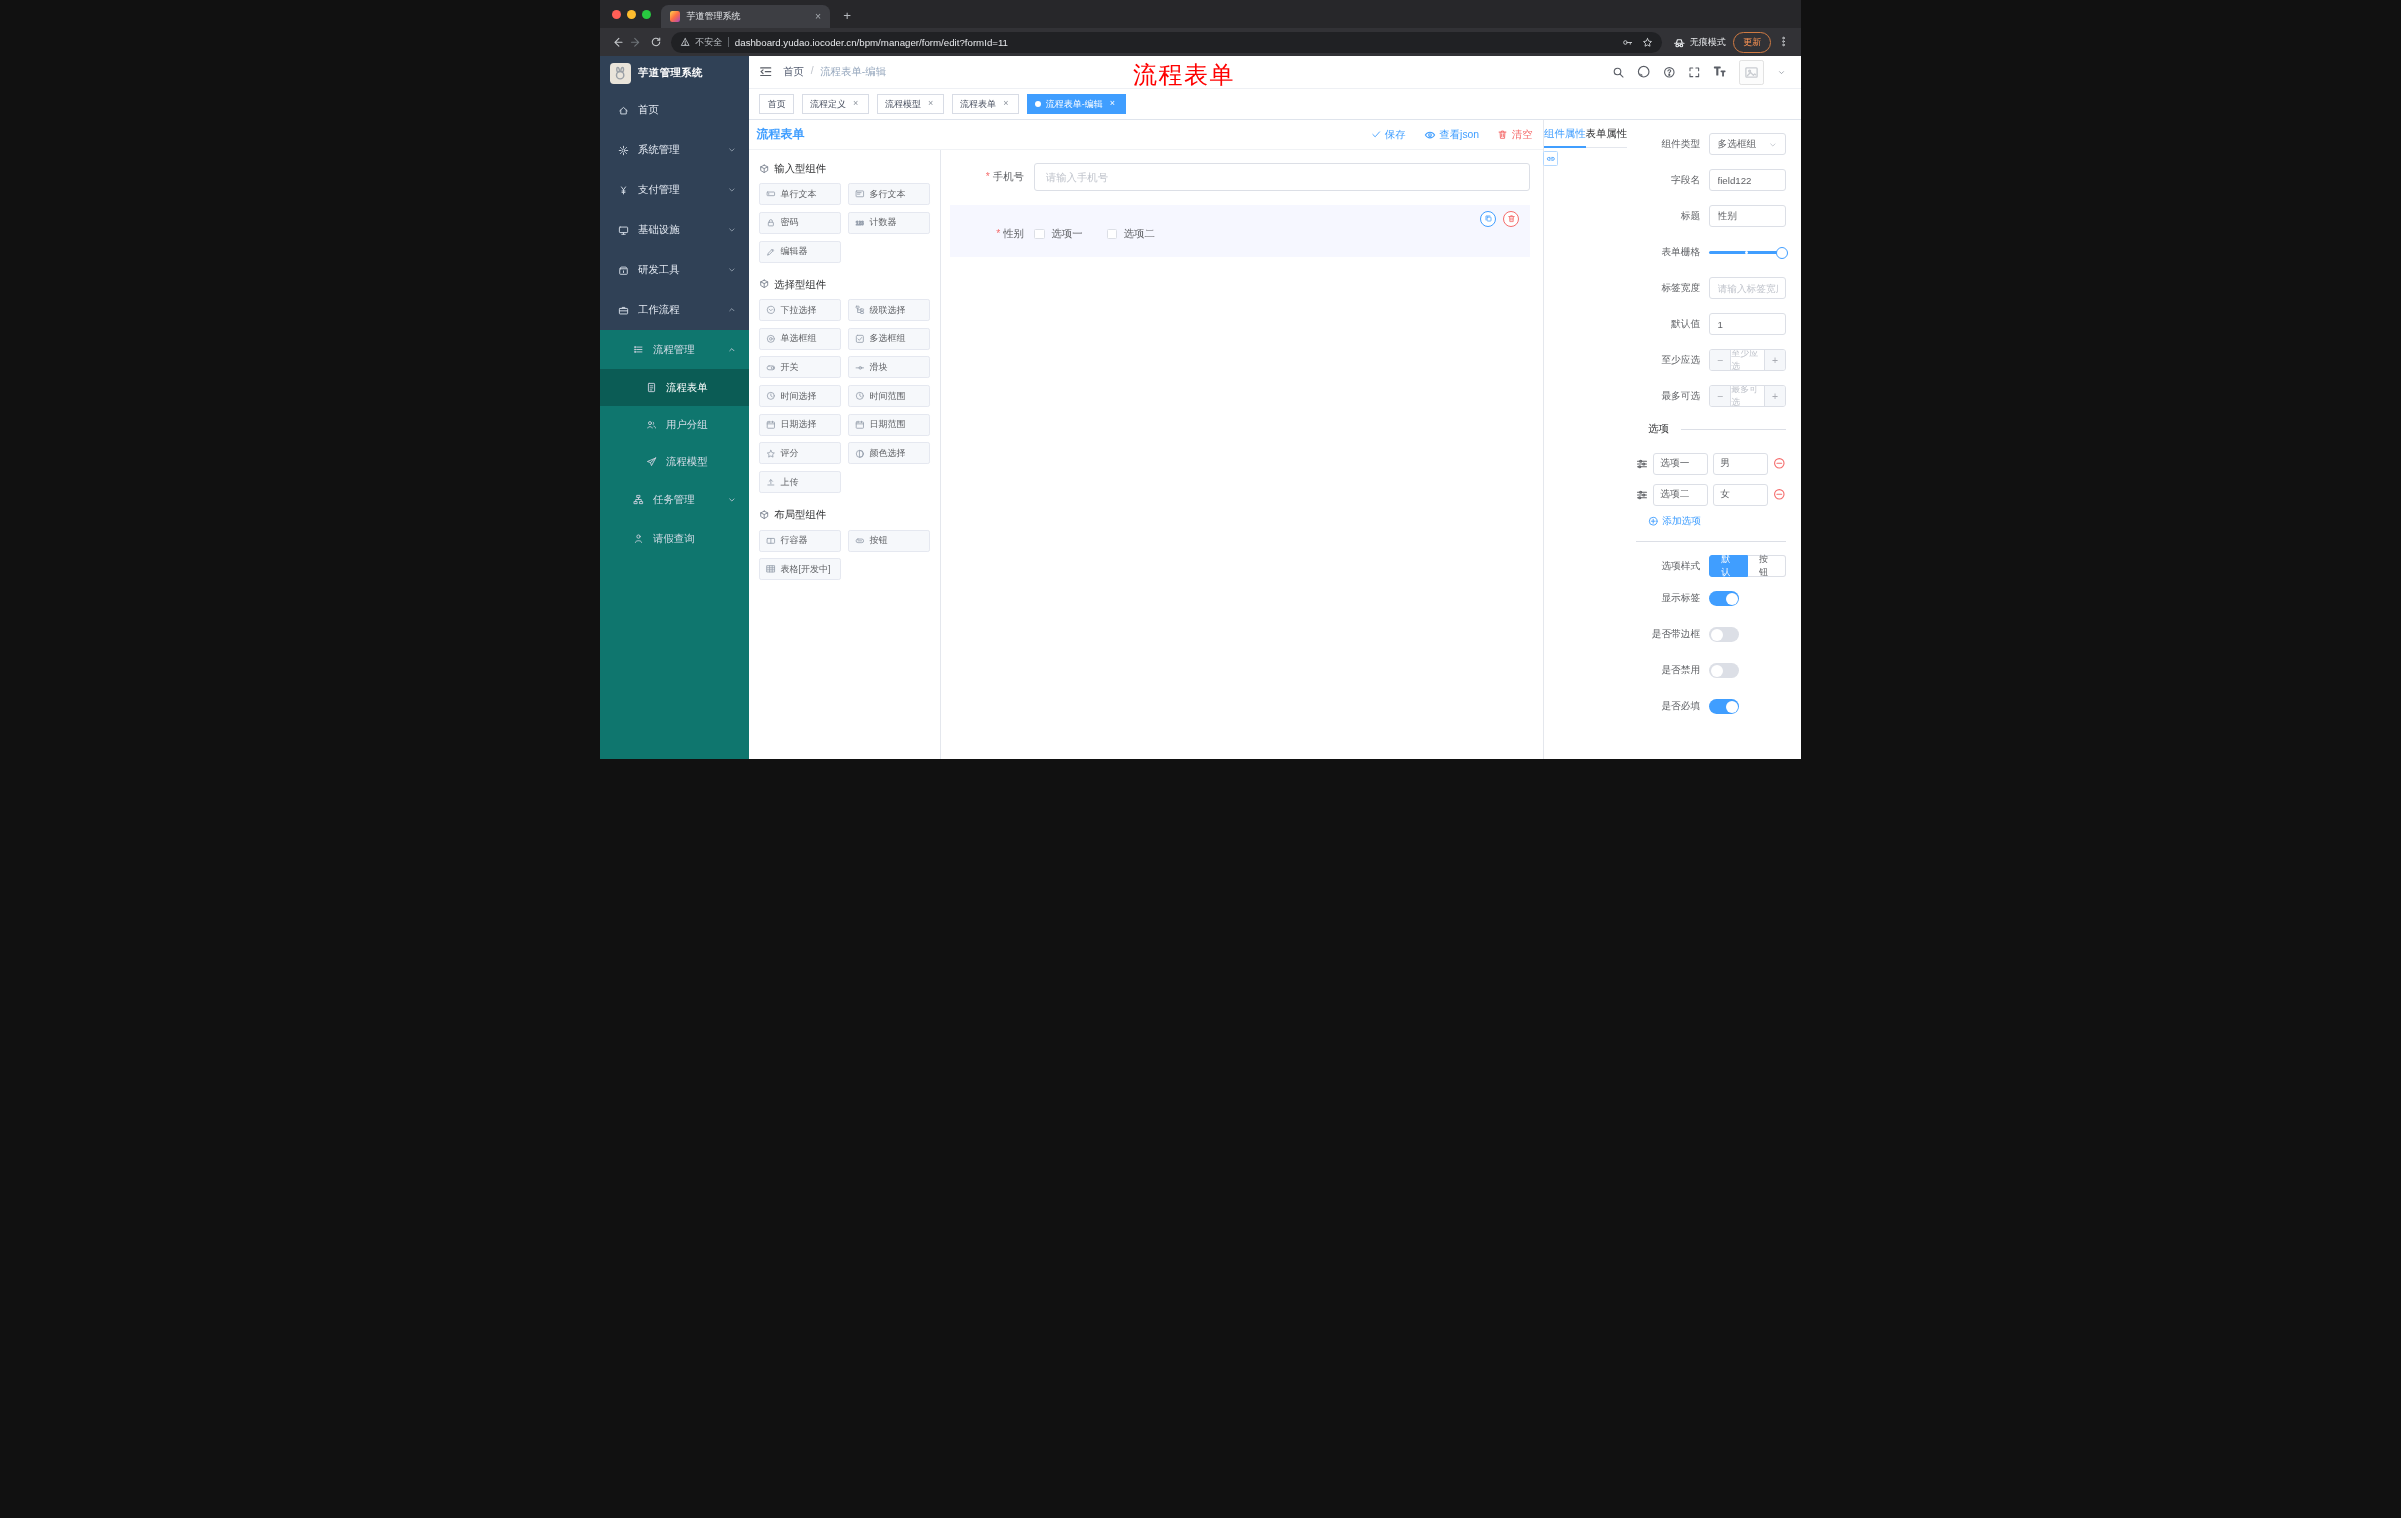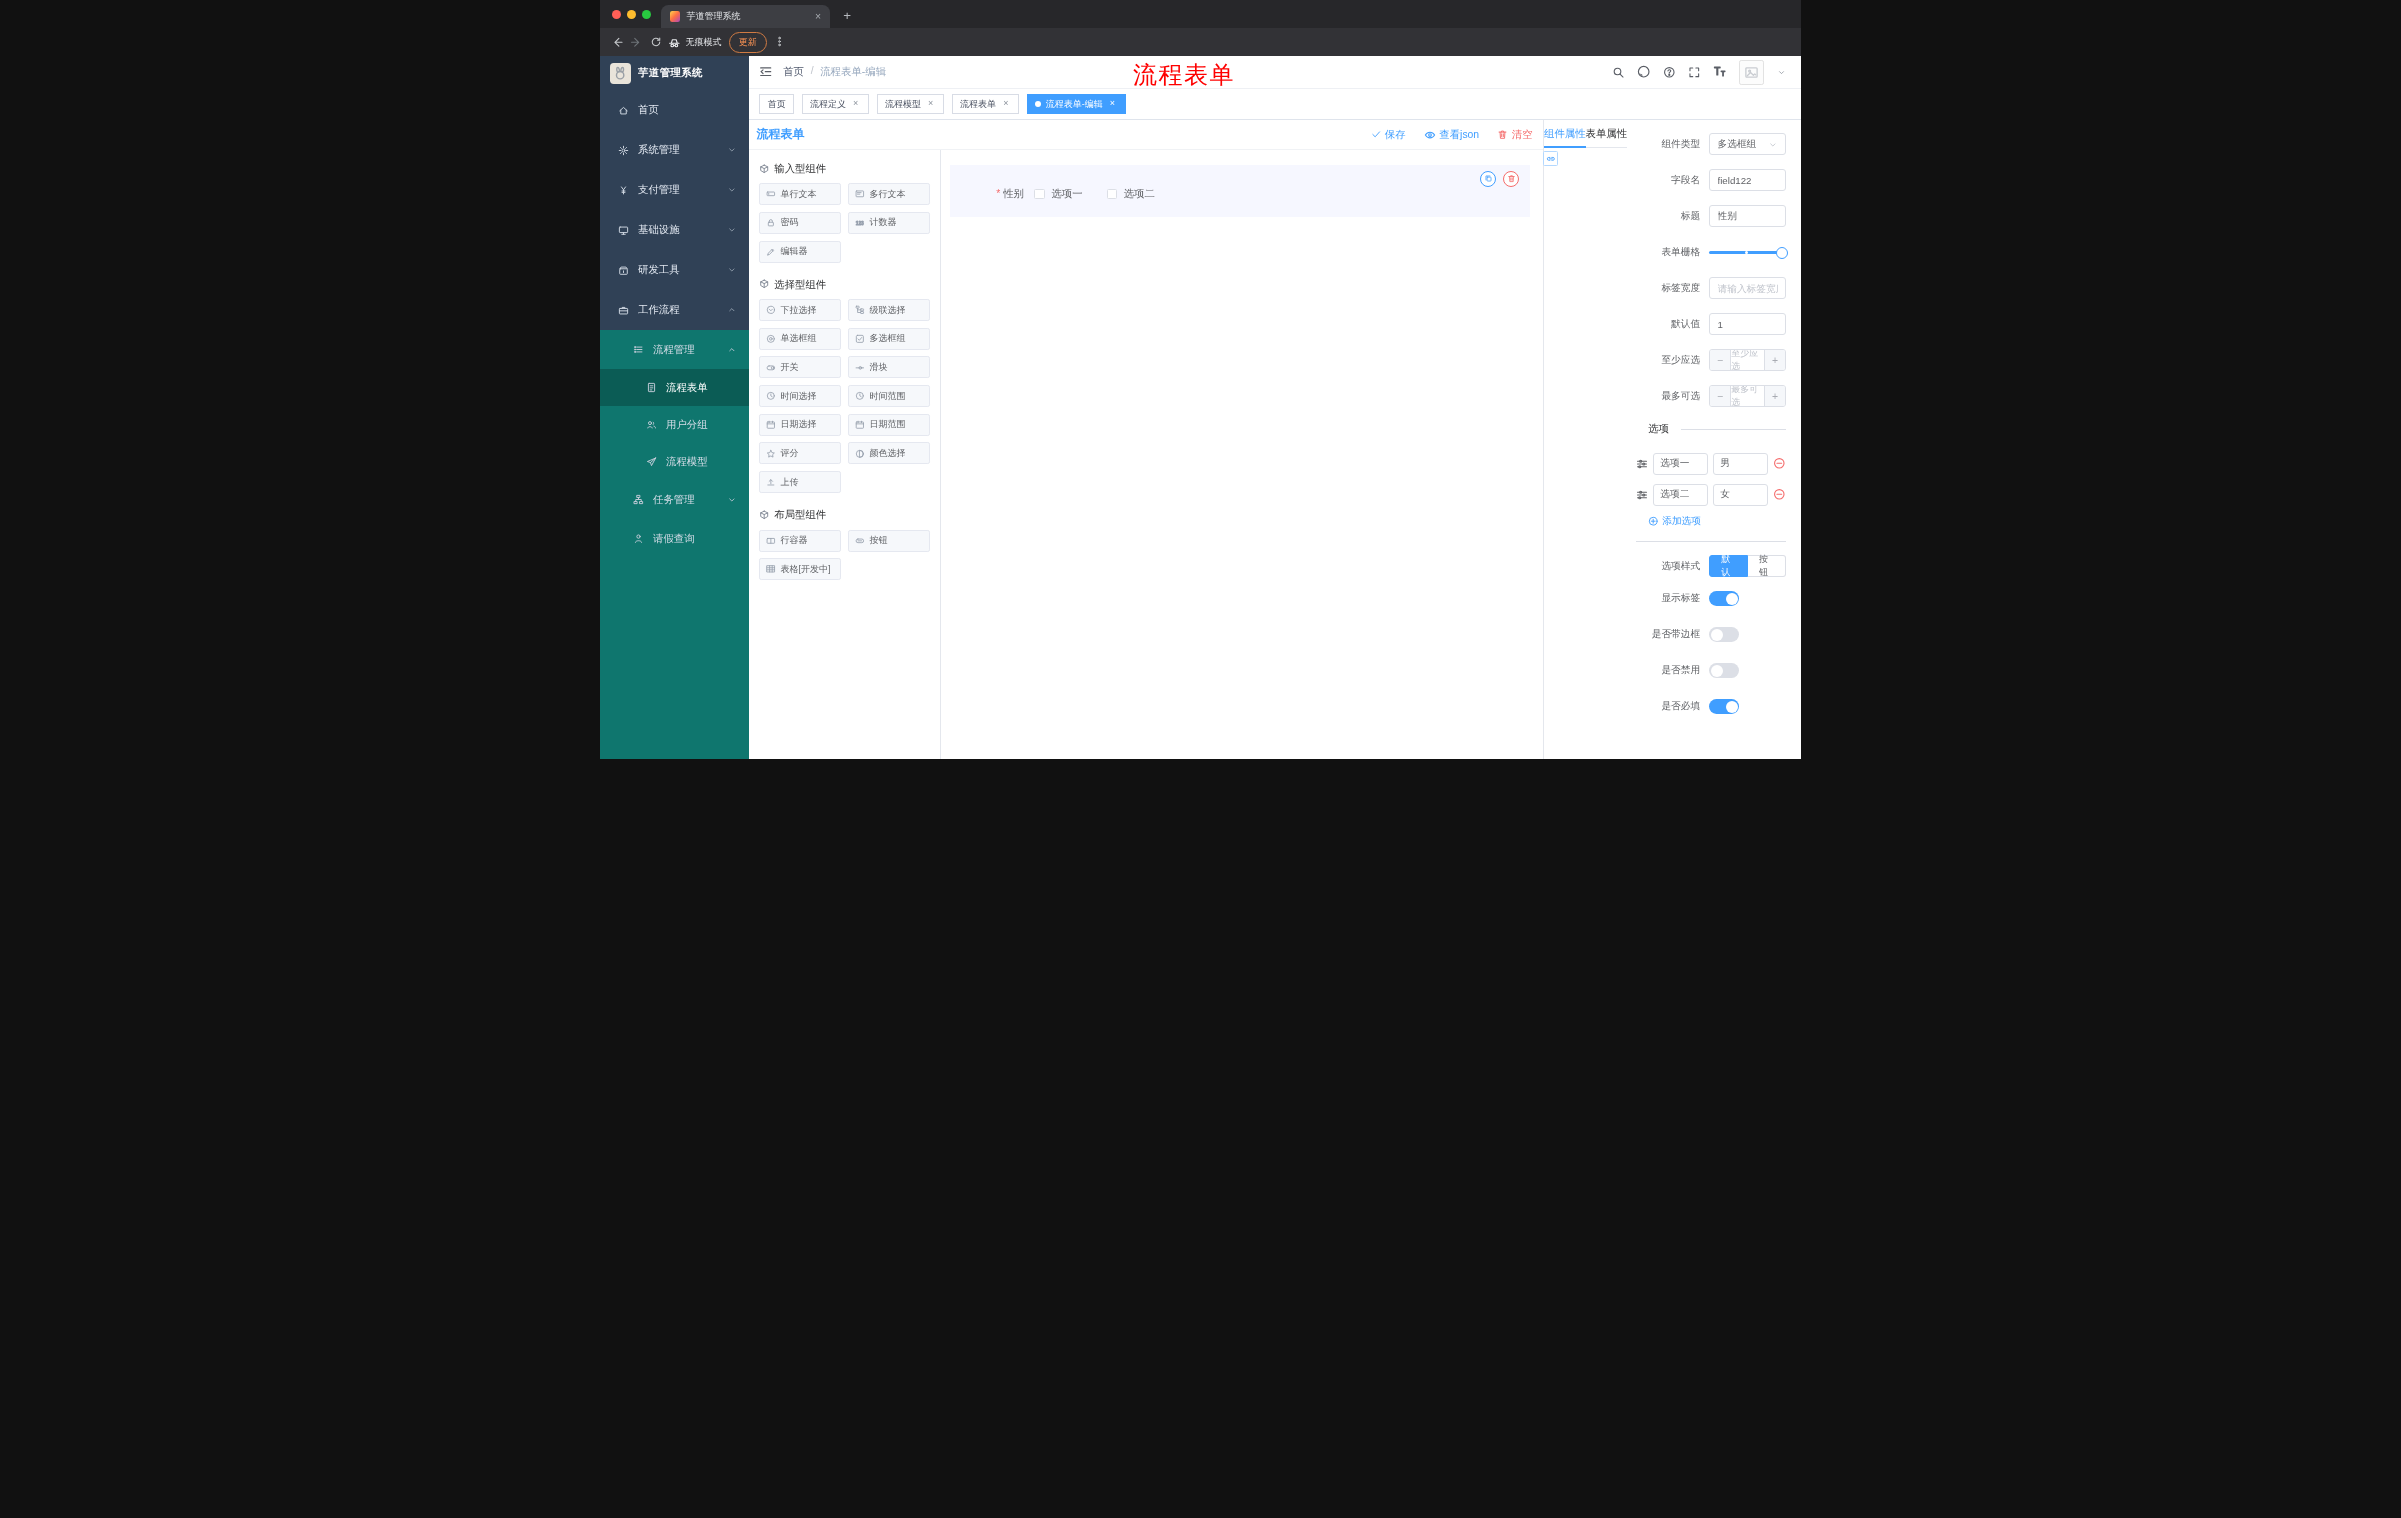--- a/index.html
+++ b/index.html
@@ -424,20 +424,38 @@
     <span class="nav-btn disabled">
         <svg class="i" width="12.6" height="12.6" viewBox="0 0 17 17">
           <use href="#i-fwd"></use>
         </svg>
       </span>
     <span class="nav-btn">
         <svg class="i" width="12" height="12" viewBox="0 0 16 16">
           <use href="#i-reload"></use>
         </svg>
       </span>
+    <div class="omnibox">
+      <span class="sec-chip">
+        <svg class="i" width="10.4" height="10.4" viewBox="0 0 14 14">
+            <use href="#i-warn"></use>
+          </svg>
+        <span>不安全</span>
+      </span>
+      <span class="sec-div"></span>
+      <span class="url-text">dashboard.yudao.iocoder.cn/bpm/manager/form/edit?formId=11</span>
+      <span class="omni-right">
+        <svg class="i" width="11" height="11" viewBox="0 0 15 15">
+            <use href="#i-key"></use>
+          </svg>
+        <svg class="i" width="11" height="11" viewBox="0 0 15 15">
+            <use href="#i-star"></use>
+          </svg>
+      </span>
+    </div>
     <span class="incog-chip">
       <svg class="i" width="12.6" height="12.6" viewBox="0 0 17 17">
           <use href="#i-incog"></use>
         </svg>
       <span>无痕模式</span>
     </span>
     <span class="update-pill">
       <span>更新</span>
     </span>
     <span class="kebab-btn">
@@ -803,20 +821,24 @@
                 <svg class="i" width="9.7" height="9.7" viewBox="0 0 13 13">
                   <use href="#i-table"></use>
                 </svg>
                 <span>表格[开发中]</span>
               </div>
           </div>
 
         </div>
 
         <div class="canvas">
+          <div class="crow">
+            <span class="clabel req">手机号</span>
+            <input class="cinput" placeholder="请输入手机号" style="">
+          </div>
           <div class="selected-block">
             <div class="block-tools">
               <span class="tool-btn copy">
                   <svg class="i" width="9" height="9" viewBox="0 0 12 12">
                     <use href="#i-copy"></use>
                   </svg>
                 </span>
               <span class="tool-btn del">
                   <svg class="i" width="9" height="9" viewBox="0 0 12 12">
                     <use href="#i-trash"></use>

